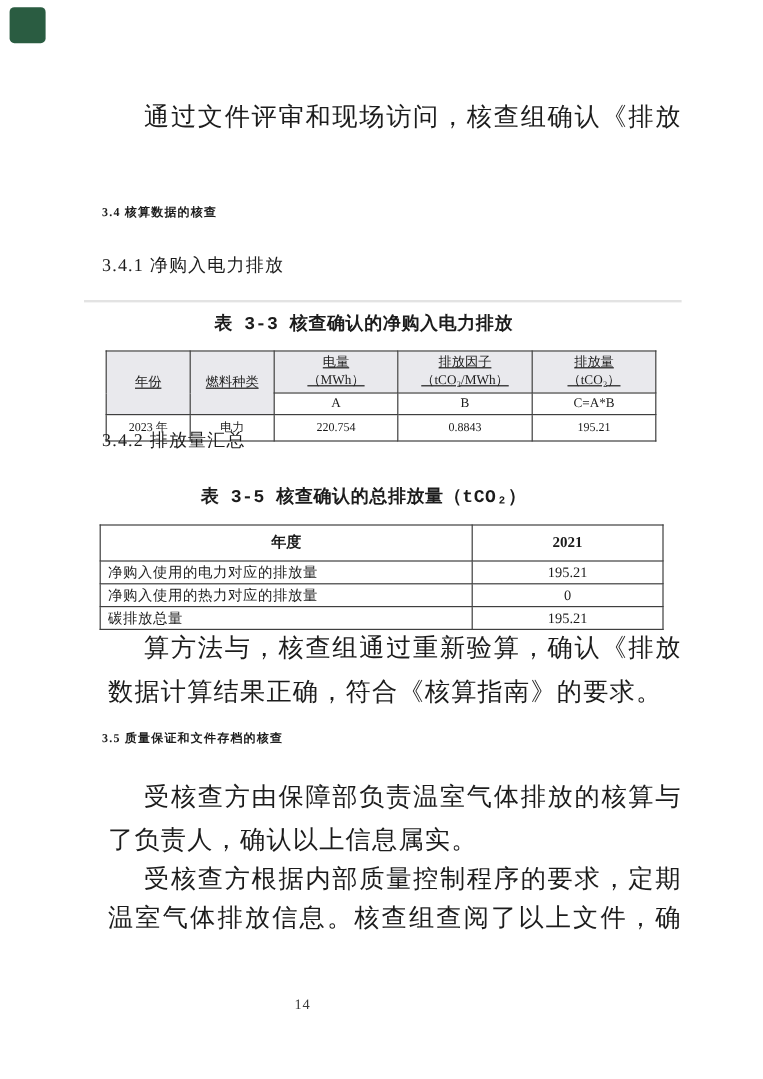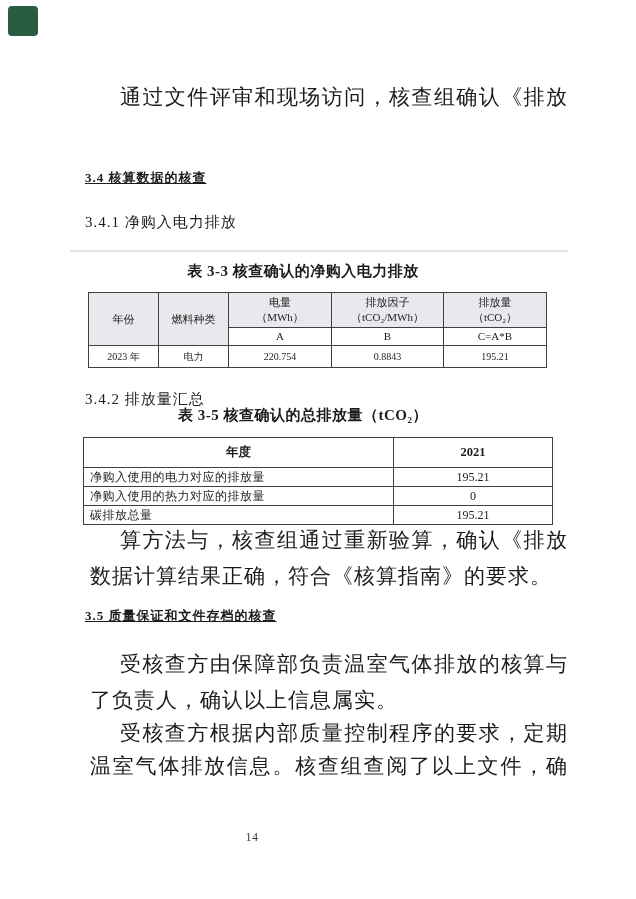--- a/index.html
+++ b/index.html
@@ -18,41 +18,41 @@
     overflow:hidden;white-space:nowrap;
   }
   .pline.full{white-space:normal;text-align:justify;text-align-last:justify;}
   .pline.indent{text-indent:30px;}
   .p4 .pline{height:33px;line-height:33px;}
   .p1{top:79px;}
   .p2{top:522px;}
   .p3{top:646px;}
   .p4{top:718px;font-family:Liberation Mono, monospace;}
   
-  .h-bold{position:absolute;left:85px;font-size:13px;font-weight:700;letter-spacing:1px;line-height:22px;text-decoration:underline;}
+  .h-bold{position:absolute;left:85px;font-size:10px;font-weight:700;letter-spacing:1px;line-height:22px;}
   .h-sub{position:absolute;left:85px;font-size:15px;font-weight:400;letter-spacing:1px;line-height:22px;}
   .h34{top:167px;}
   .h341{top:211px;}
-  .h342{top:388px;}
+  .h342{top:357px;}
   .h35{top:605px;}
   .scan-line{position:absolute;left:70px;top:250px;width:498px;height:2px;background:#e3e3e3;}
   
   .tbl-title{
     position:absolute;left:63px;width:480px;text-align:center;
-    font-size:15px;font-weight:700;letter-spacing:0.5px;line-height:22px;
+    font-size:15px;font-weight:700;letter-spacing:0.5px;line-height:22px;font-family:Liberation Mono, monospace;
   }
   .t33t{top:260px;}
   .t35t{top:404px;}
   
   table{border-collapse:collapse;table-layout:fixed;position:absolute;}
   td{border:1px solid #3f3f3f;text-align:center;padding:0;overflow:hidden;}
   .t33{left:88px;top:292px;width:458px;font-size:11px;}
   .t33 col.c1{width:70px;} .t33 col.c2{width:70px;} .t33 col.c3{width:103px;}
   .t33 col.c4{width:112px;} .t33 col.c5{width:103px;}
-  .t33 .h-top td{height:34px;line-height:15px;}
+  .t33 .h-top td{height:34px;line-height:15px;text-decoration:underline;}
   .t33 .h-sub2 td{height:17px;line-height:17px;}
   .t33 .data td{height:21px;line-height:21px;font-size:10px;}
   .t33 td.shade{background:var(--table-header-bg,#e9e9ed);}
   .t35{left:83px;top:437px;width:469px;font-size:12px;}
   .t35 col.cA{width:310px;} .t35 col.cB{width:159px;}
   .t35 .head td{height:29px;line-height:29px;font-weight:700;font-size:12.5px;}
   .t35 .r td{height:18px;line-height:18px;}
   .t35 td.lbl{text-align:left;padding-left:6px;letter-spacing:0.5px;}
   .page-number{
     position:absolute;left:0;top:830px;width:504px;text-align:center;

